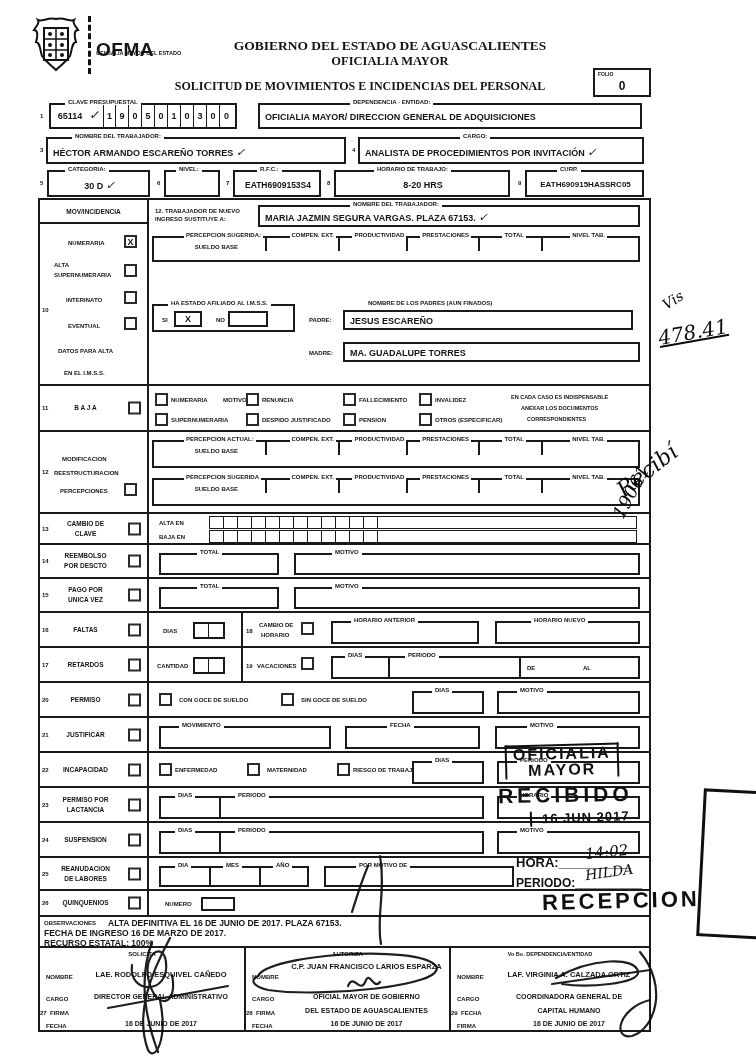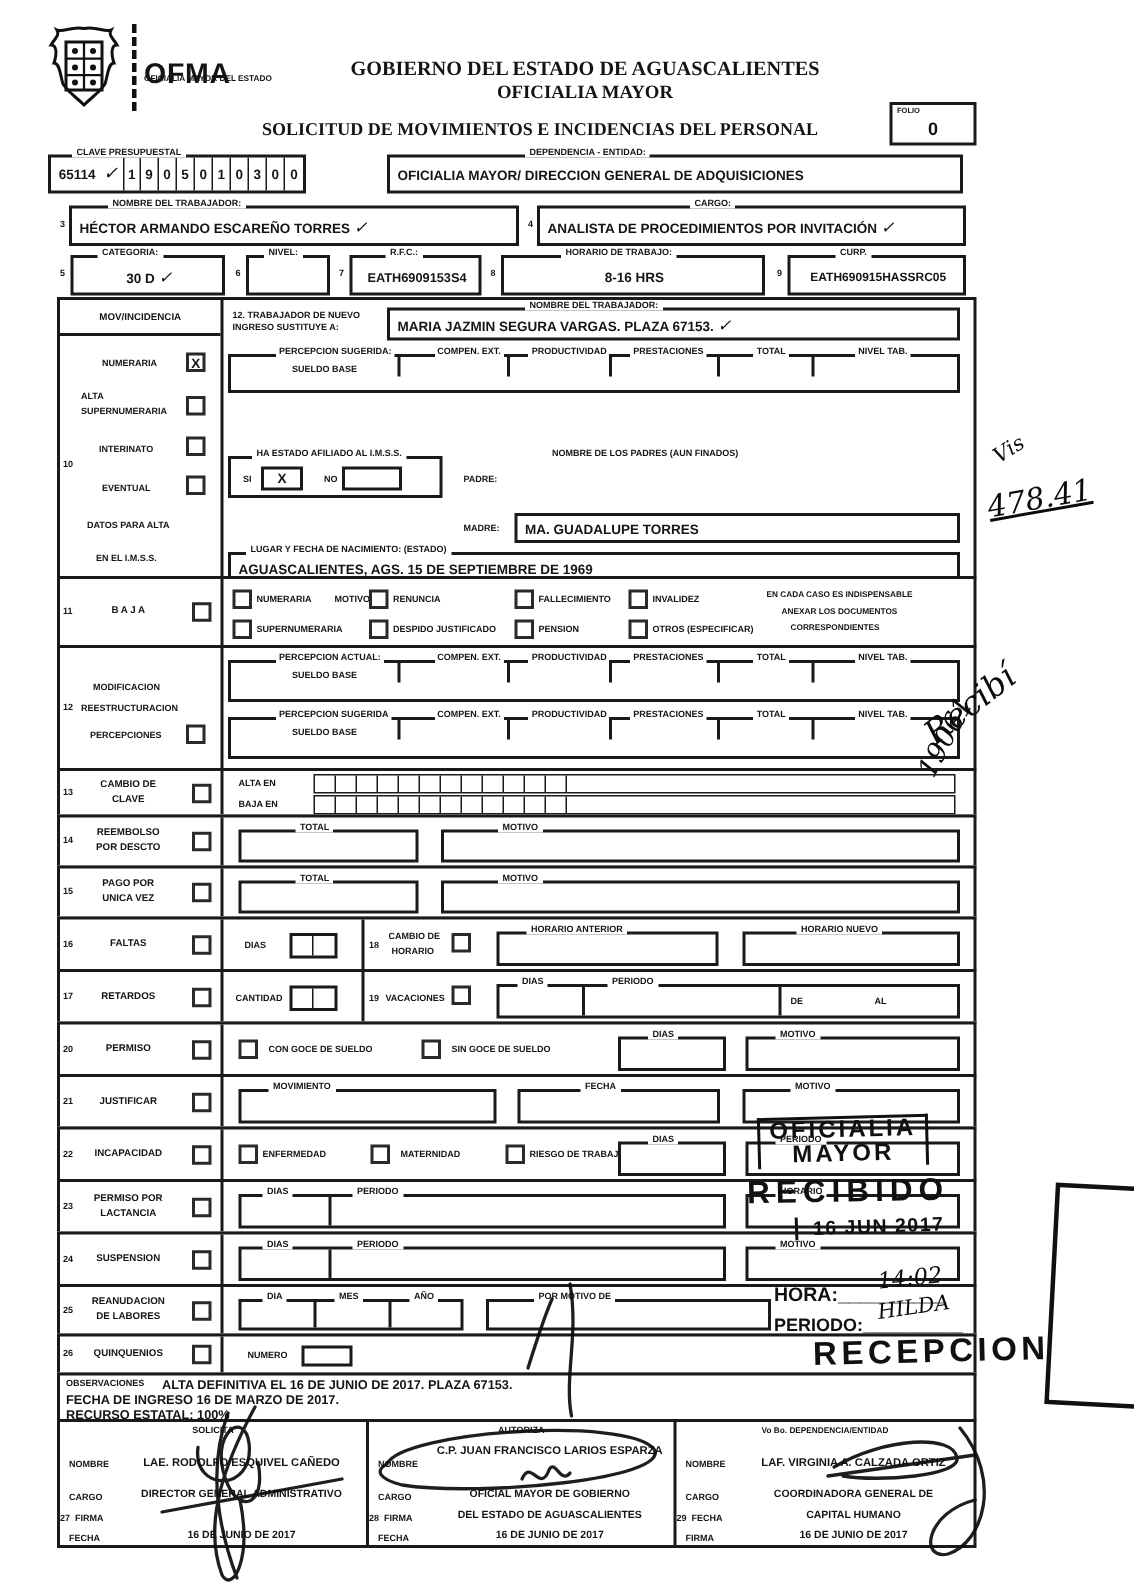--- a/index.html
+++ b/index.html
@@ -55,21 +55,21 @@
   <div class="abs hdr-serif" style="left:170px; top:26px; width:440px; text-align:center; font-size:13.5px;margin-top:12px;">GOBIERNO DEL ESTADO DE AGUASCALIENTES</div>
   <div class="abs hdr-serif" style="left:170px; top:54px; width:440px; text-align:center; font-size:12.5px;">OFICIALIA MAYOR</div>
   <div class="abs hdr-serif" style="left:130px; top:79px; width:460px; text-align:center; font-size:12px;">SOLICITUD DE MOVIMIENTOS E INCIDENCIAS DEL PERSONAL</div>
 
   <div class="fx" style="left:593px; top:68px; width:58px; height:29px;">
     <span class="abs lab" style="left:3px; top:1px; font-size:5px;">FOLIO</span>
     <span class="abs val" style="left:0; right:0; top:9px; text-align:center; font-size:12px;">0</span>
   </div>
 
   <span class="abs lab" style="left:40px; top:113px;">1</span>
-  <div class="fx" style="left:32px; top:103px; width:172px; height:26px;">
+  <div class="fx" style="left:49px; top:103px; width:188px; height:26px;">
     <span class="fl" style="left:14px;">CLAVE PRESUPUESTAL</span>
     <div style="display:flex; height:100%; align-items:stretch;">
       <span class="val" style="width:38px; text-align:center; line-height:22px;">65114</span>
       <span class="hw" style="width:14px; font-size:12px; line-height:20px;">✓</span>
       <span class="val dcell" style="border-left:1.5px solid #1a1a1a; width:13px; height:auto; text-align:center; line-height:22px;">1</span>
       <span class="val dcell" style="width:13px; height:auto; text-align:center; line-height:22px;">9</span>
       <span class="val dcell" style="width:13px; height:auto; text-align:center; line-height:22px;">0</span>
       <span class="val dcell" style="width:13px; height:auto; text-align:center; line-height:22px;">5</span>
       <span class="val dcell" style="width:13px; height:auto; text-align:center; line-height:22px;">0</span>
       <span class="val dcell" style="width:13px; height:auto; text-align:center; line-height:22px;">1</span>
@@ -106,21 +106,21 @@
     <span class="fv"></span>
   </div>
   <span class="abs lab" style="left:226px; top:180px;">7</span>
   <div class="fx" style="left:233px; top:170px; width:88px; height:27px;">
     <span class="fl" style="left:22px;">R.F.C.:</span>
     <span class="fv" style="text-align:center; font-size:8.5px;">EATH6909153S4</span>
   </div>
   <span class="abs lab" style="left:327px; top:180px;">8</span>
   <div class="fx" style="left:334px; top:170px; width:176px; height:27px;">
     <span class="fl" style="left:38px;">HORARIO DE TRABAJO:</span>
-    <span class="fv" style="text-align:center;">8-16 HRS</span>
+    <span class="fv" style="text-align:center;">8-20 HRS</span>
   </div>
   <span class="abs lab" style="left:518px; top:180px;">9</span>
   <div class="fx" style="left:525px; top:170px; width:119px; height:27px;">
     <span class="fl" style="left:30px;">CURP.</span>
     <span class="fv" style="text-align:center; font-size:8px;">EATH690915HASSRC05</span>
   </div>
 
   <div class="sec" style="top:198px; height:188px;">
     <div class="sl">
       <div class="abs" style="left:0; right:0; top:0; height:24px; border-bottom:2px solid #1a1a1a; text-align:center; font-size:6.5px; font-weight:bold; line-height:24px;">MOV/INCIDENCIA</div>
@@ -161,28 +161,27 @@
       <div class="fx" style="left:3px; top:104px; width:143px; height:28px;">
         <span class="fl" style="left:14px;">HA ESTADO AFILIADO AL I.M.S.S.</span>
         <span class="abs lab" style="left:8px; top:11px;">SI</span>
         <span class="abs" style="left:20px; top:5px; width:28px; height:16px; border:2px solid #1a1a1a; text-align:center; font-size:9px; font-weight:bold; line-height:13px;"><span>X</span></span>
         <span class="abs lab" style="left:62px; top:11px;">NO</span>
         <span class="abs" style="left:74px; top:5px; width:40px; height:16px; border:2px solid #1a1a1a;"></span>
       </div>
       <div class="fx" style="left:156px; top:104px; width:335px; height:28px; border:none;">
         <span class="fl" style="left:60px; top:-4px;">NOMBRE DE LOS PADRES (AUN FINADOS)</span>
         <span class="abs lab" style="left:4px; top:13px;">PADRE:</span>
+        <div class="fx" style="left:38px; top:6px; width:290px; height:20px;">
+          <span class="fv">JESUS ESCAREÑO</span>
+        </div>
       </div>
       <span class="abs lab" style="left:160px; top:150px;">MADRE:</span>
       <div class="fx" style="left:194px; top:142px; width:297px; height:20px;">
         <span class="fv">MA. GUADALUPE TORRES</span>
-      </div>
-      <div class="fx" style="left:3px; top:168px; width:488px; height:18px; border-bottom:none;">
-        <span class="fl" style="left:10px;">LUGAR Y FECHA DE NACIMIENTO: (ESTADO)</span>
-        <span class="fv" style="top:58%;">AGUASCALIENTES, AGS. 15 DE SEPTIEMBRE DE 1969</span>
       </div>
     </div>
   </div>
 
   <div class="sec" style="top:384px; height:48px;">
     <div class="sl">
       <span class="sn">11</span>
       <span class="slab">B A J A</span>
       <span class="scb"></span>
     </div>

